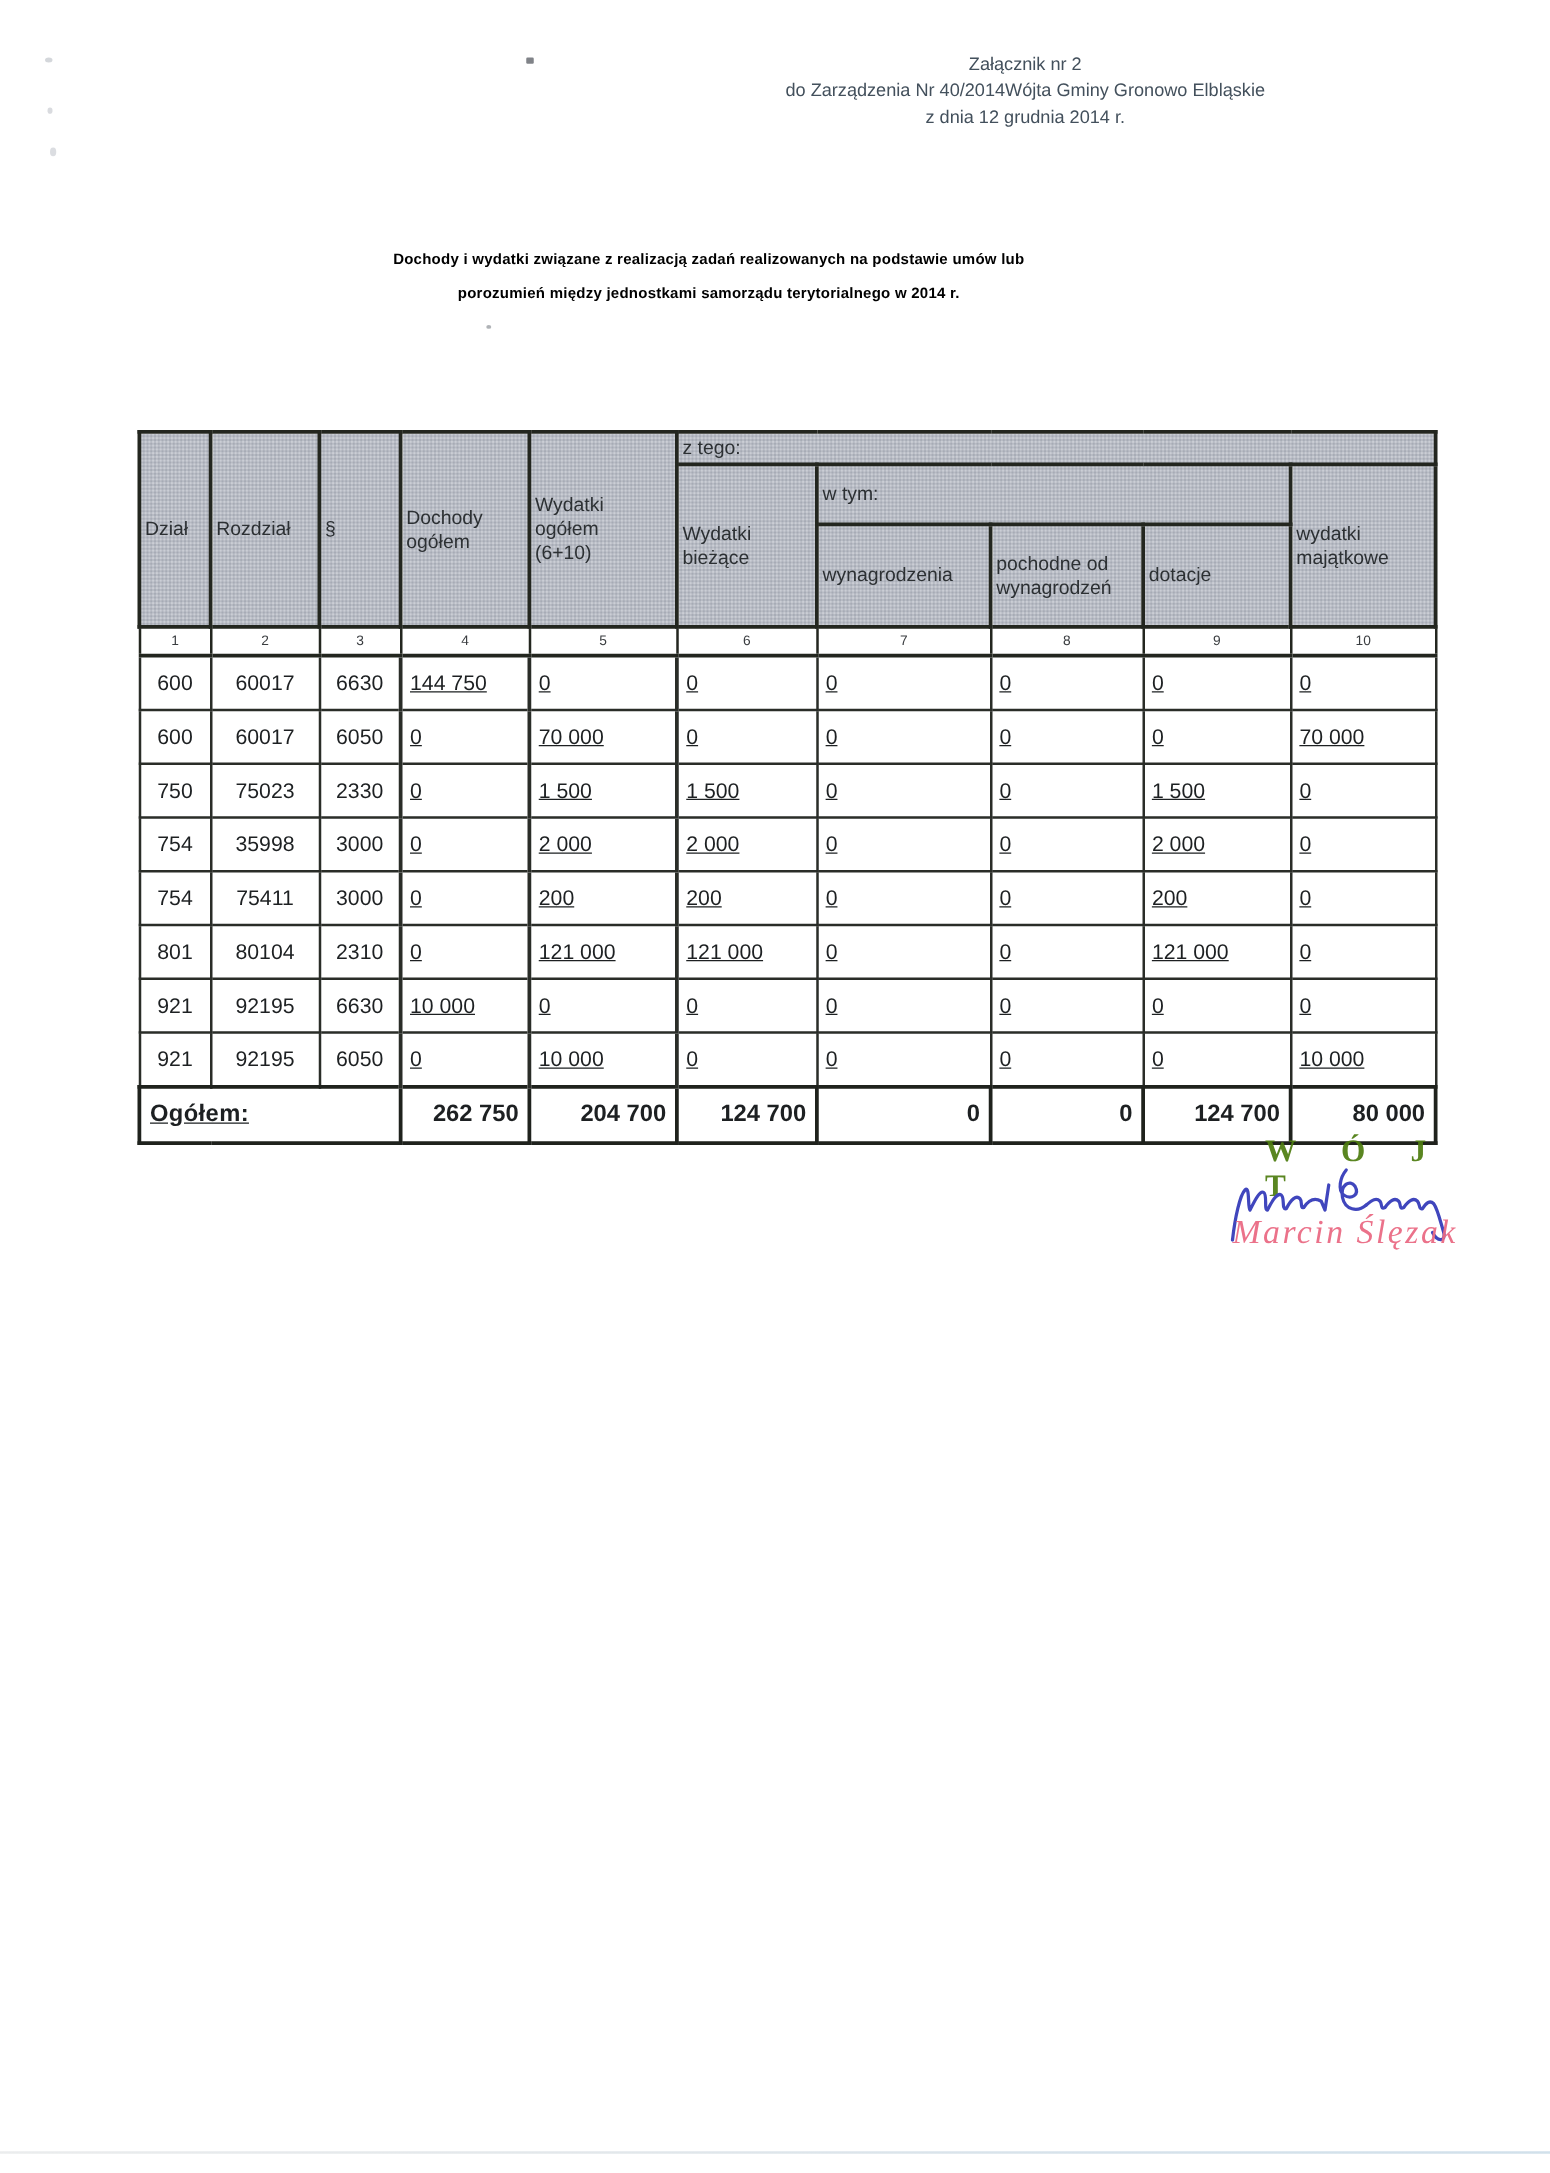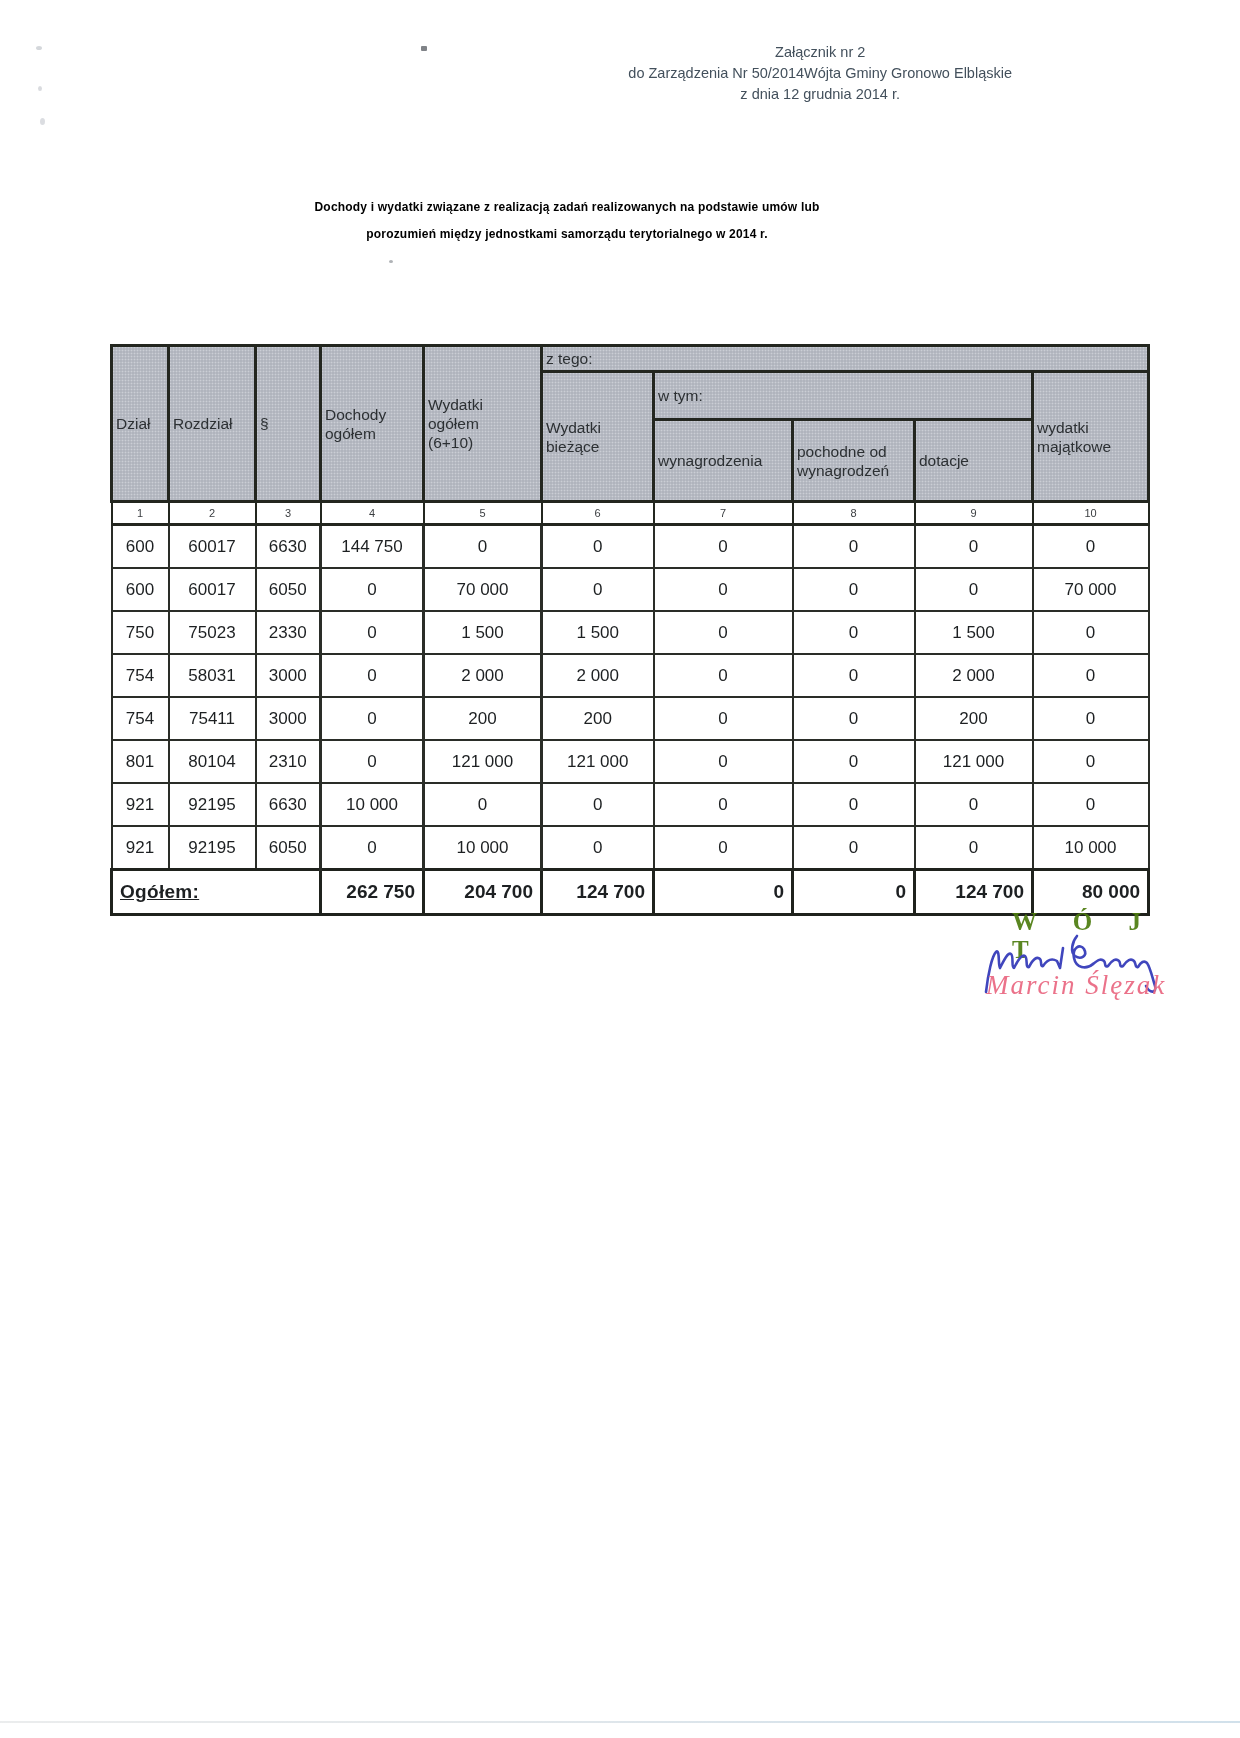--- a/index.html
+++ b/index.html
@@ -45,21 +45,21 @@
 
   tr.num-row td{
     border:2px solid #23261f;border-top-width:3px;border-bottom-width:3px;
     background:#fff;font-size:11px;line-height:11px;height:20px;
     text-align:center;color:#3a3d40;padding:0;
   }
   tbody.data td{
     border:2px solid #2a2d28;height:37px;padding:2px 6px;background:#fff;
   }
   tbody.data td.c{text-align:center;}
-  tbody.data td.r{text-align:center;}
+  tbody.data td.r{text-align:left;text-decoration:underline;}
   tbody.data td.bl3{border-left-width:3px;}
   tr.total-row td{
     border:3px solid #1f221d;height:38px;background:#fff;
     font-weight:bold;font-size:19px;padding:2px 7px;
   }
   tr.total-row td.label{letter-spacing:0.3px;text-decoration:underline;}
   tr.total-row td.r{text-align:right;}
 
   
   .stamp{position:absolute;top:908px;left:980px;width:190px;}
@@ -81,21 +81,21 @@
     position:absolute;top:1721px;left:0;width:1240px;height:2px;
     background:linear-gradient(to right,#e7e9ea 0%,#dde3e7 40%,#cfdde7 70%,#c9dbe7 100%);
     opacity:0.85;
   }
 </style>
 </head>
 <body>
 
 <div class="attachment-note">
   <div class="pre">Załącznik nr 2</div>
-  <div class="pre">do Zarządzenia Nr 50/2014Wójta Gminy Gronowo Elbląskie</div>
+  <div class="pre">do Zarządzenia Nr 40/2014Wójta Gminy Gronowo Elbląskie</div>
   <div class="pre">z dnia  12 grudnia 2014 r.</div>
 </div>
 
 <div class="doc-title pre">Dochody i wydatki związane z realizacją zadań realizowanych na podstawie umów lub
 porozumień  między jednostkami samorządu terytorialnego w 2014 r.</div>
 
 <div class="grid-wrap">
 <table class="grid">
   <colgroup>
     <col style="width:57px">
@@ -179,21 +179,21 @@
           <td class="r bl3">0</td>
           <td class="r bl3">1 500</td>
           <td class="r bl3">1 500</td>
           <td class="r">0</td>
           <td class="r">0</td>
           <td class="r">1 500</td>
           <td class="r">0</td>
         </tr>
         <tr>
           <td class="c">754</td>
-          <td class="c">58031</td>
+          <td class="c">35998</td>
           <td class="c">3000</td>
           <td class="r bl3">0</td>
           <td class="r bl3">2 000</td>
           <td class="r bl3">2 000</td>
           <td class="r">0</td>
           <td class="r">0</td>
           <td class="r">2 000</td>
           <td class="r">0</td>
         </tr>
         <tr>

